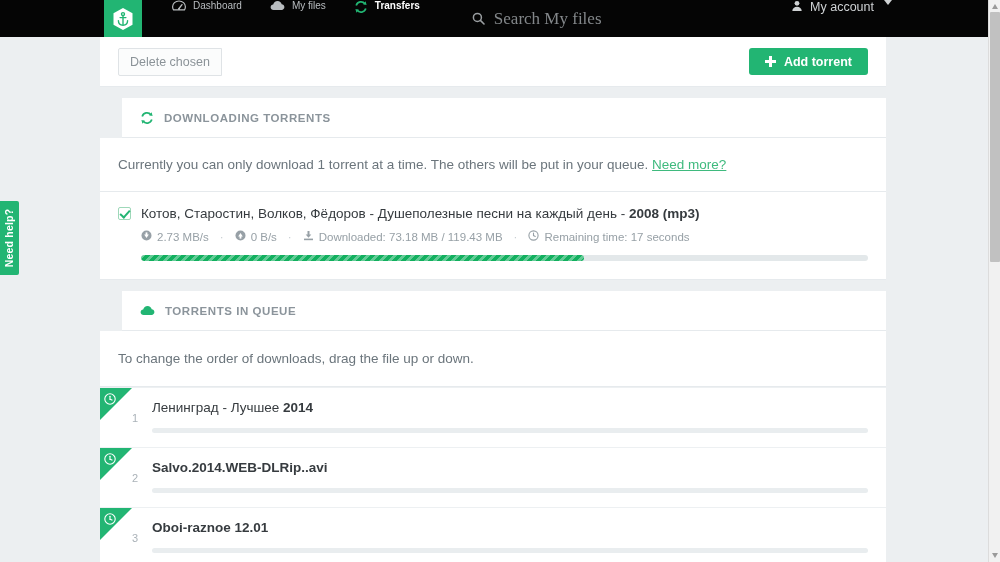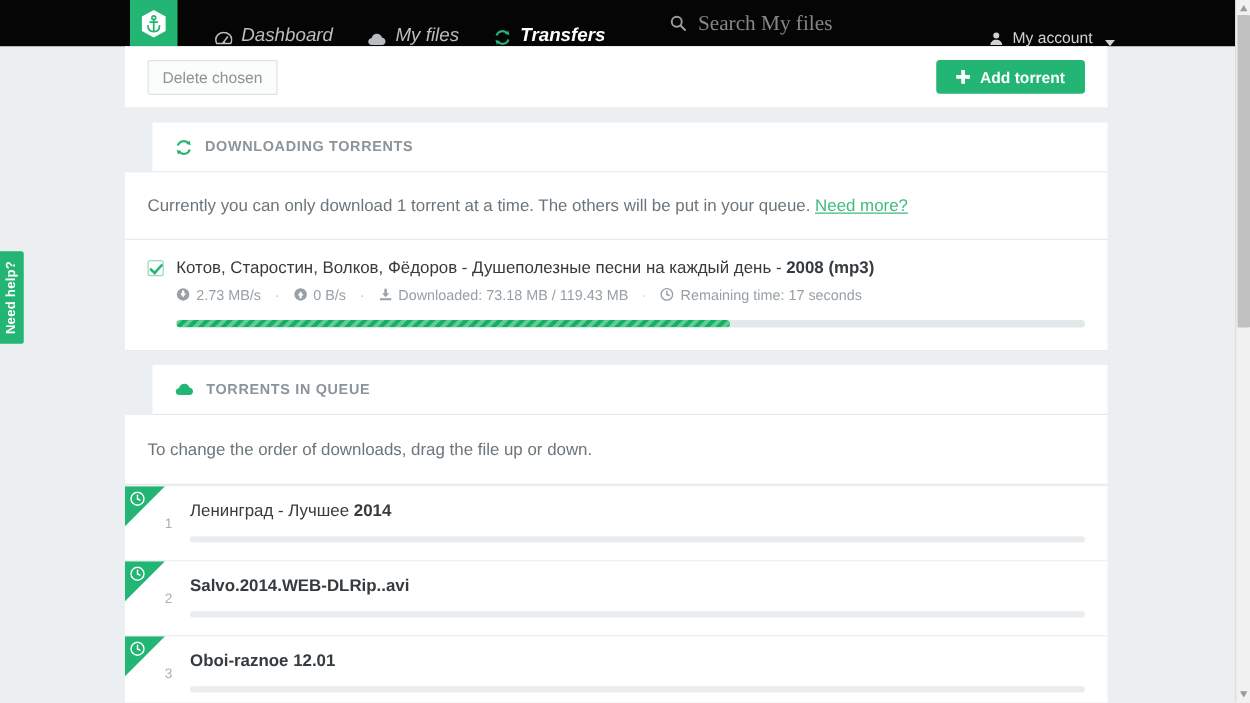--- a/index.html
+++ b/index.html
@@ -17,41 +17,41 @@
     background: #050505; display: flex; align-items: center;
   }
   .nav-logo {
     width: 38px; height: 37px; background: #22b573;
     display: flex; align-items: center; justify-content: center;
     margin-left: 104px;
   }
   .hexmark { display: block; }
   .nav-links { display: flex; align-items: center; margin-left: 16px; }
   .nav-link {
-    display: flex; align-items: flex-end; gap: 7px;
-    color: #b9bdc0; font-size: 15px; padding: 0 14px; height: 37px;
-    cursor: pointer; text-decoration: none; font-style: italic;
+    display: flex; align-items: flex-start; gap: 7px;
+    color: #b9bdc0; font-size: 10px; padding: 0 14px; height: 37px;
+    cursor: pointer; text-decoration: none;
   }
   .nav-link.active { color: #ffffff; font-weight: bold; }
   .nav-ico { display: inline-flex; align-items: center; }
 
   .nav-search {
     display: flex; align-items: center; gap: 9px;
     margin-left: 38px; height: 37px;
   }
   .nav-search-input {
     background: transparent; border: 0; outline: none;
     color: #737373; font-size: 17px; width: 220px;
     font-family: Liberation Serif, serif;
   }
   .nav-search-input::placeholder { color: #83878a; }
 
   .nav-account {
     position: absolute; right: 96px; top: 0; height: 37px;
-    display: flex; align-items: flex-end; gap: 7px;
+    display: flex; align-items: flex-start; gap: 7px;
     color: #cfd2d4; font-size: 12.5px; cursor: pointer;
   }
   .caret {
     width: 0; height: 0; border-left: 4px solid transparent;
     border-right: 4px solid transparent; border-top: 5px solid #cfd2d4;
     margin-left: 3px;
   }
 
   
   .scroll-track {
@@ -116,21 +116,21 @@
   .spacer { height: 11px; background: #eceff1; }
 
   
   .notice {
     padding: 19px 18px; color: #6b757c; font-size: 13.5px;
   }
   .notice a { color: #3fba7e; text-decoration: underline; }
 
   
   .torrent { padding: 14px 18px 18px 18px; }
-  .torrent-title-row { display: flex; align-items: flex-end; gap: 10px; }
+  .torrent-title-row { display: flex; align-items: center; gap: 10px; }
   .chk {
     width: 13px; height: 13px; border: 1px solid #9ed8b9; border-radius: 2px;
     background: #fff; position: relative; flex: 0 0 auto; cursor: pointer;
   }
   .chk::after {
     content: ""; position: absolute; left: 3px; top: 0px;
     width: 4px; height: 8px; border: solid #22b573;
     border-width: 0 2px 2px 0; transform: rotate(42deg);
   }
   .torrent-title { font-size: 13.5px; color: #363b3f; }

